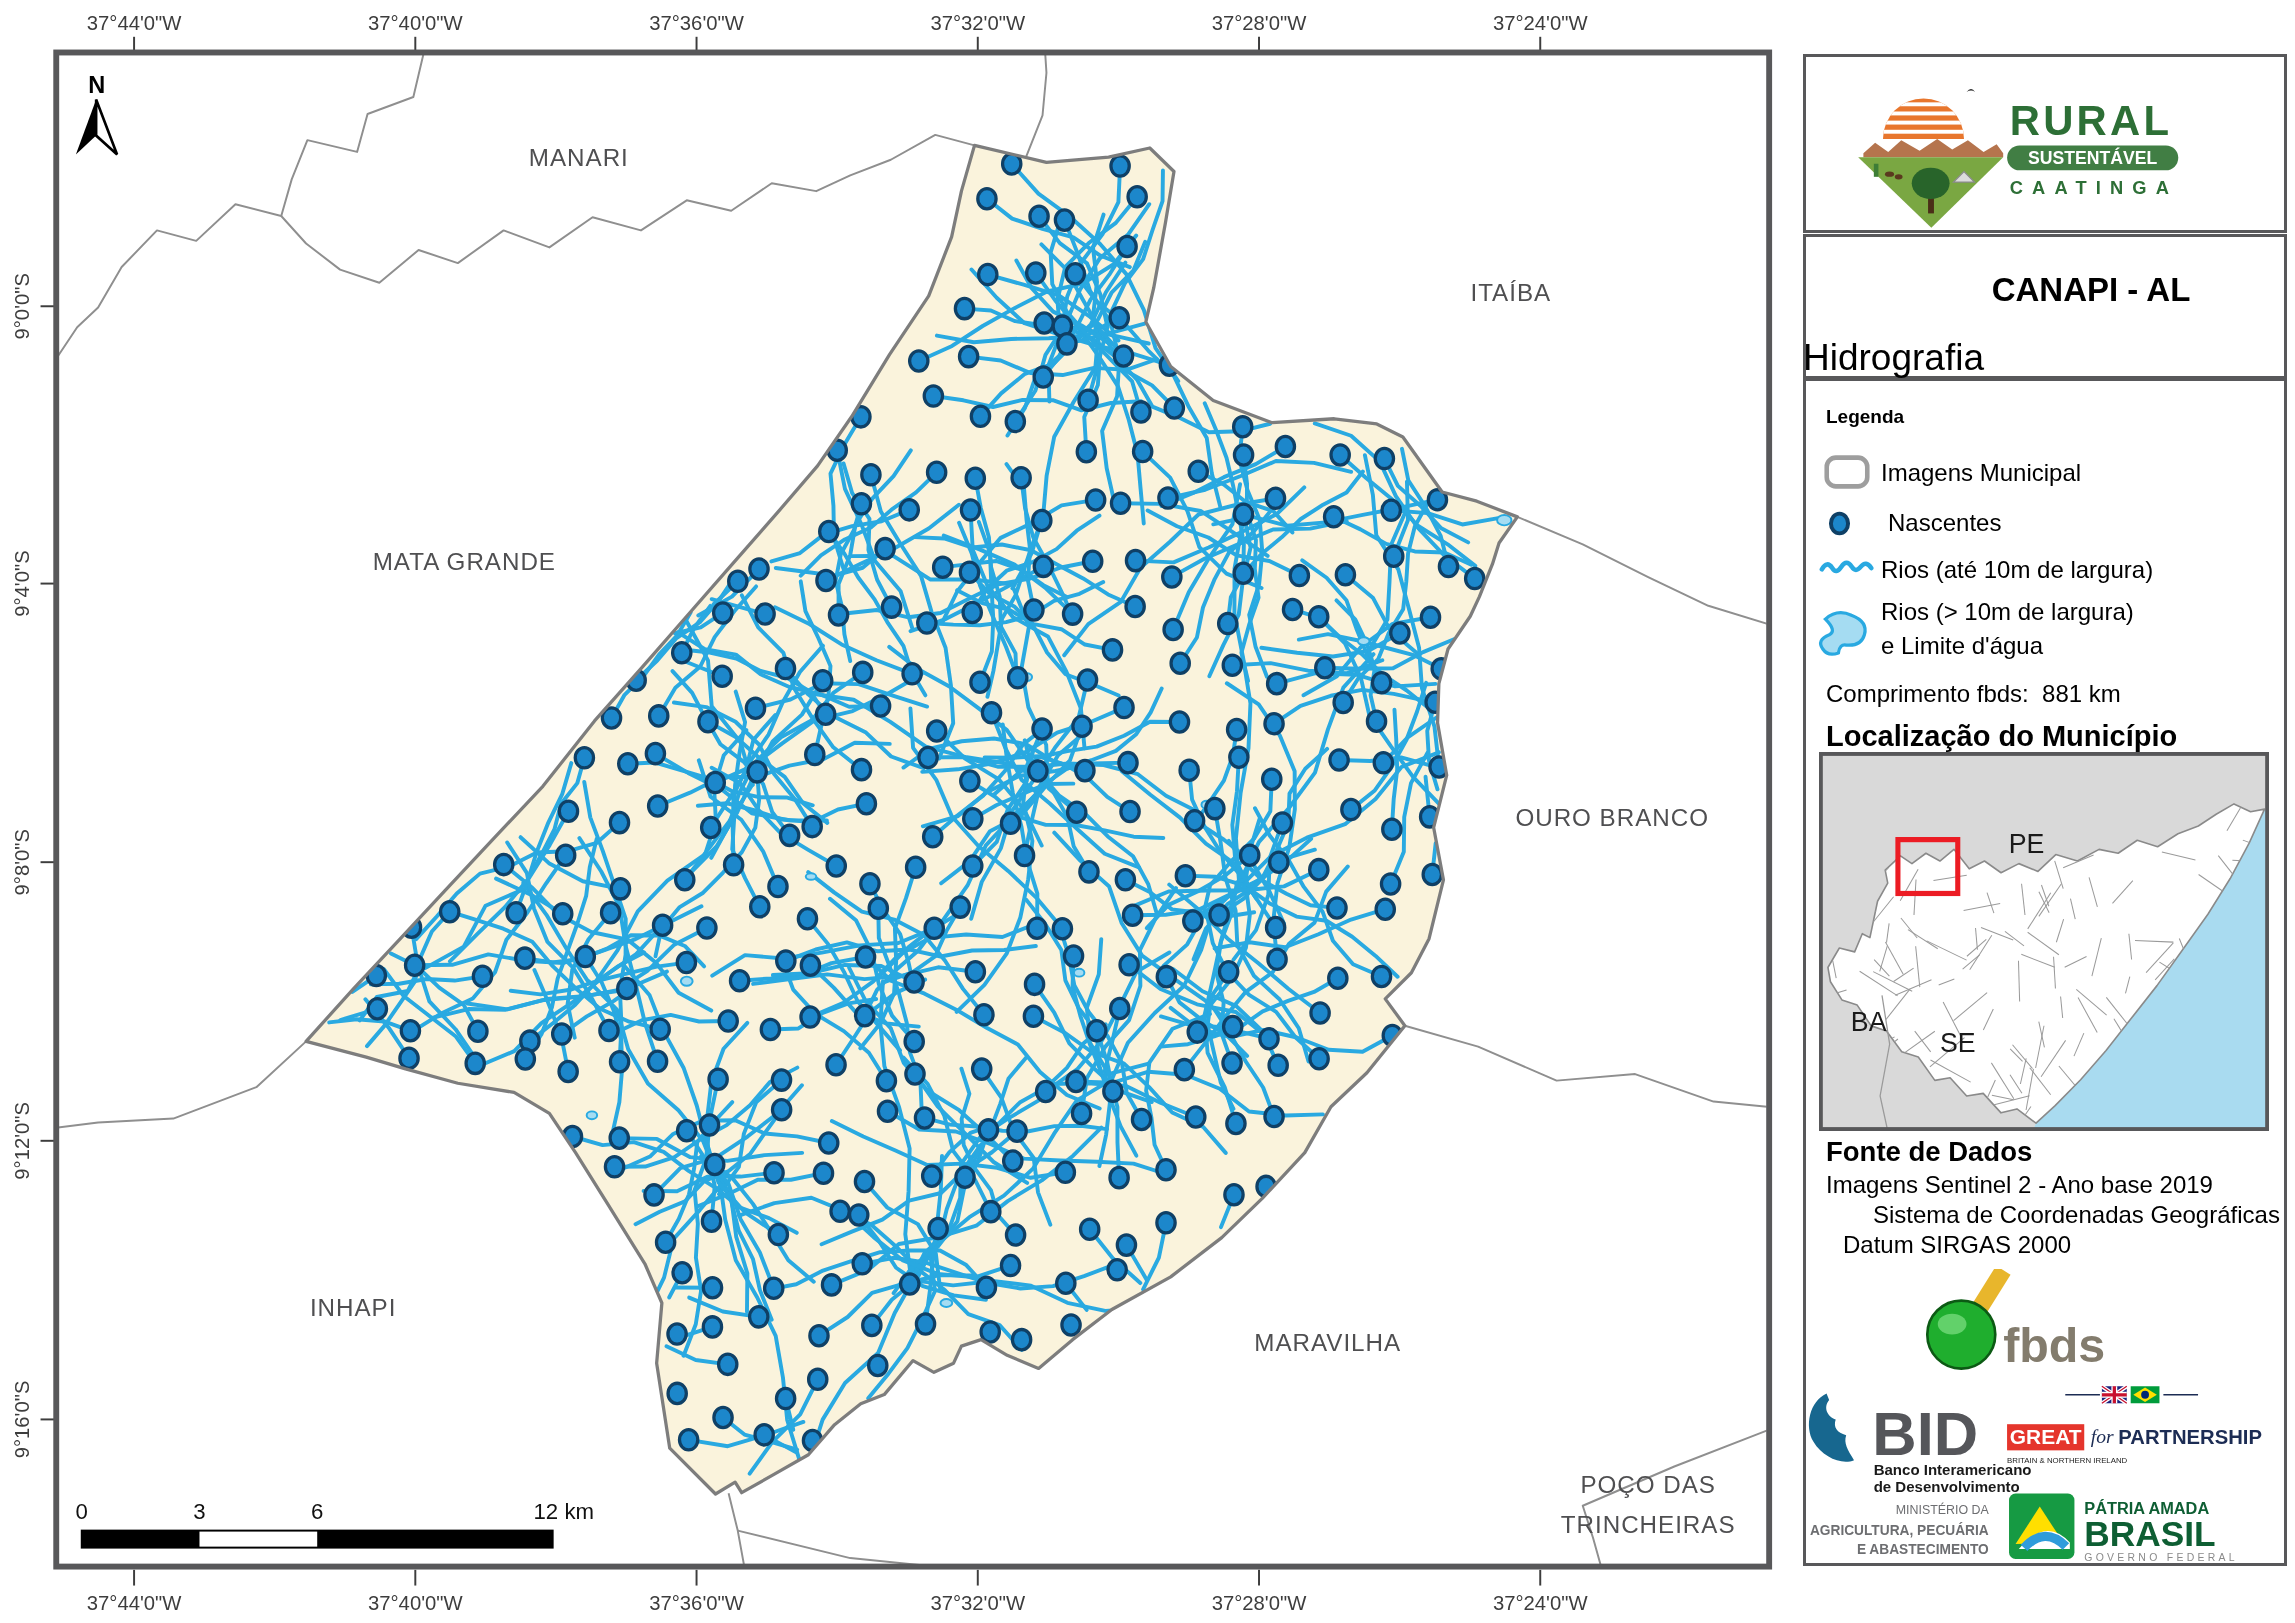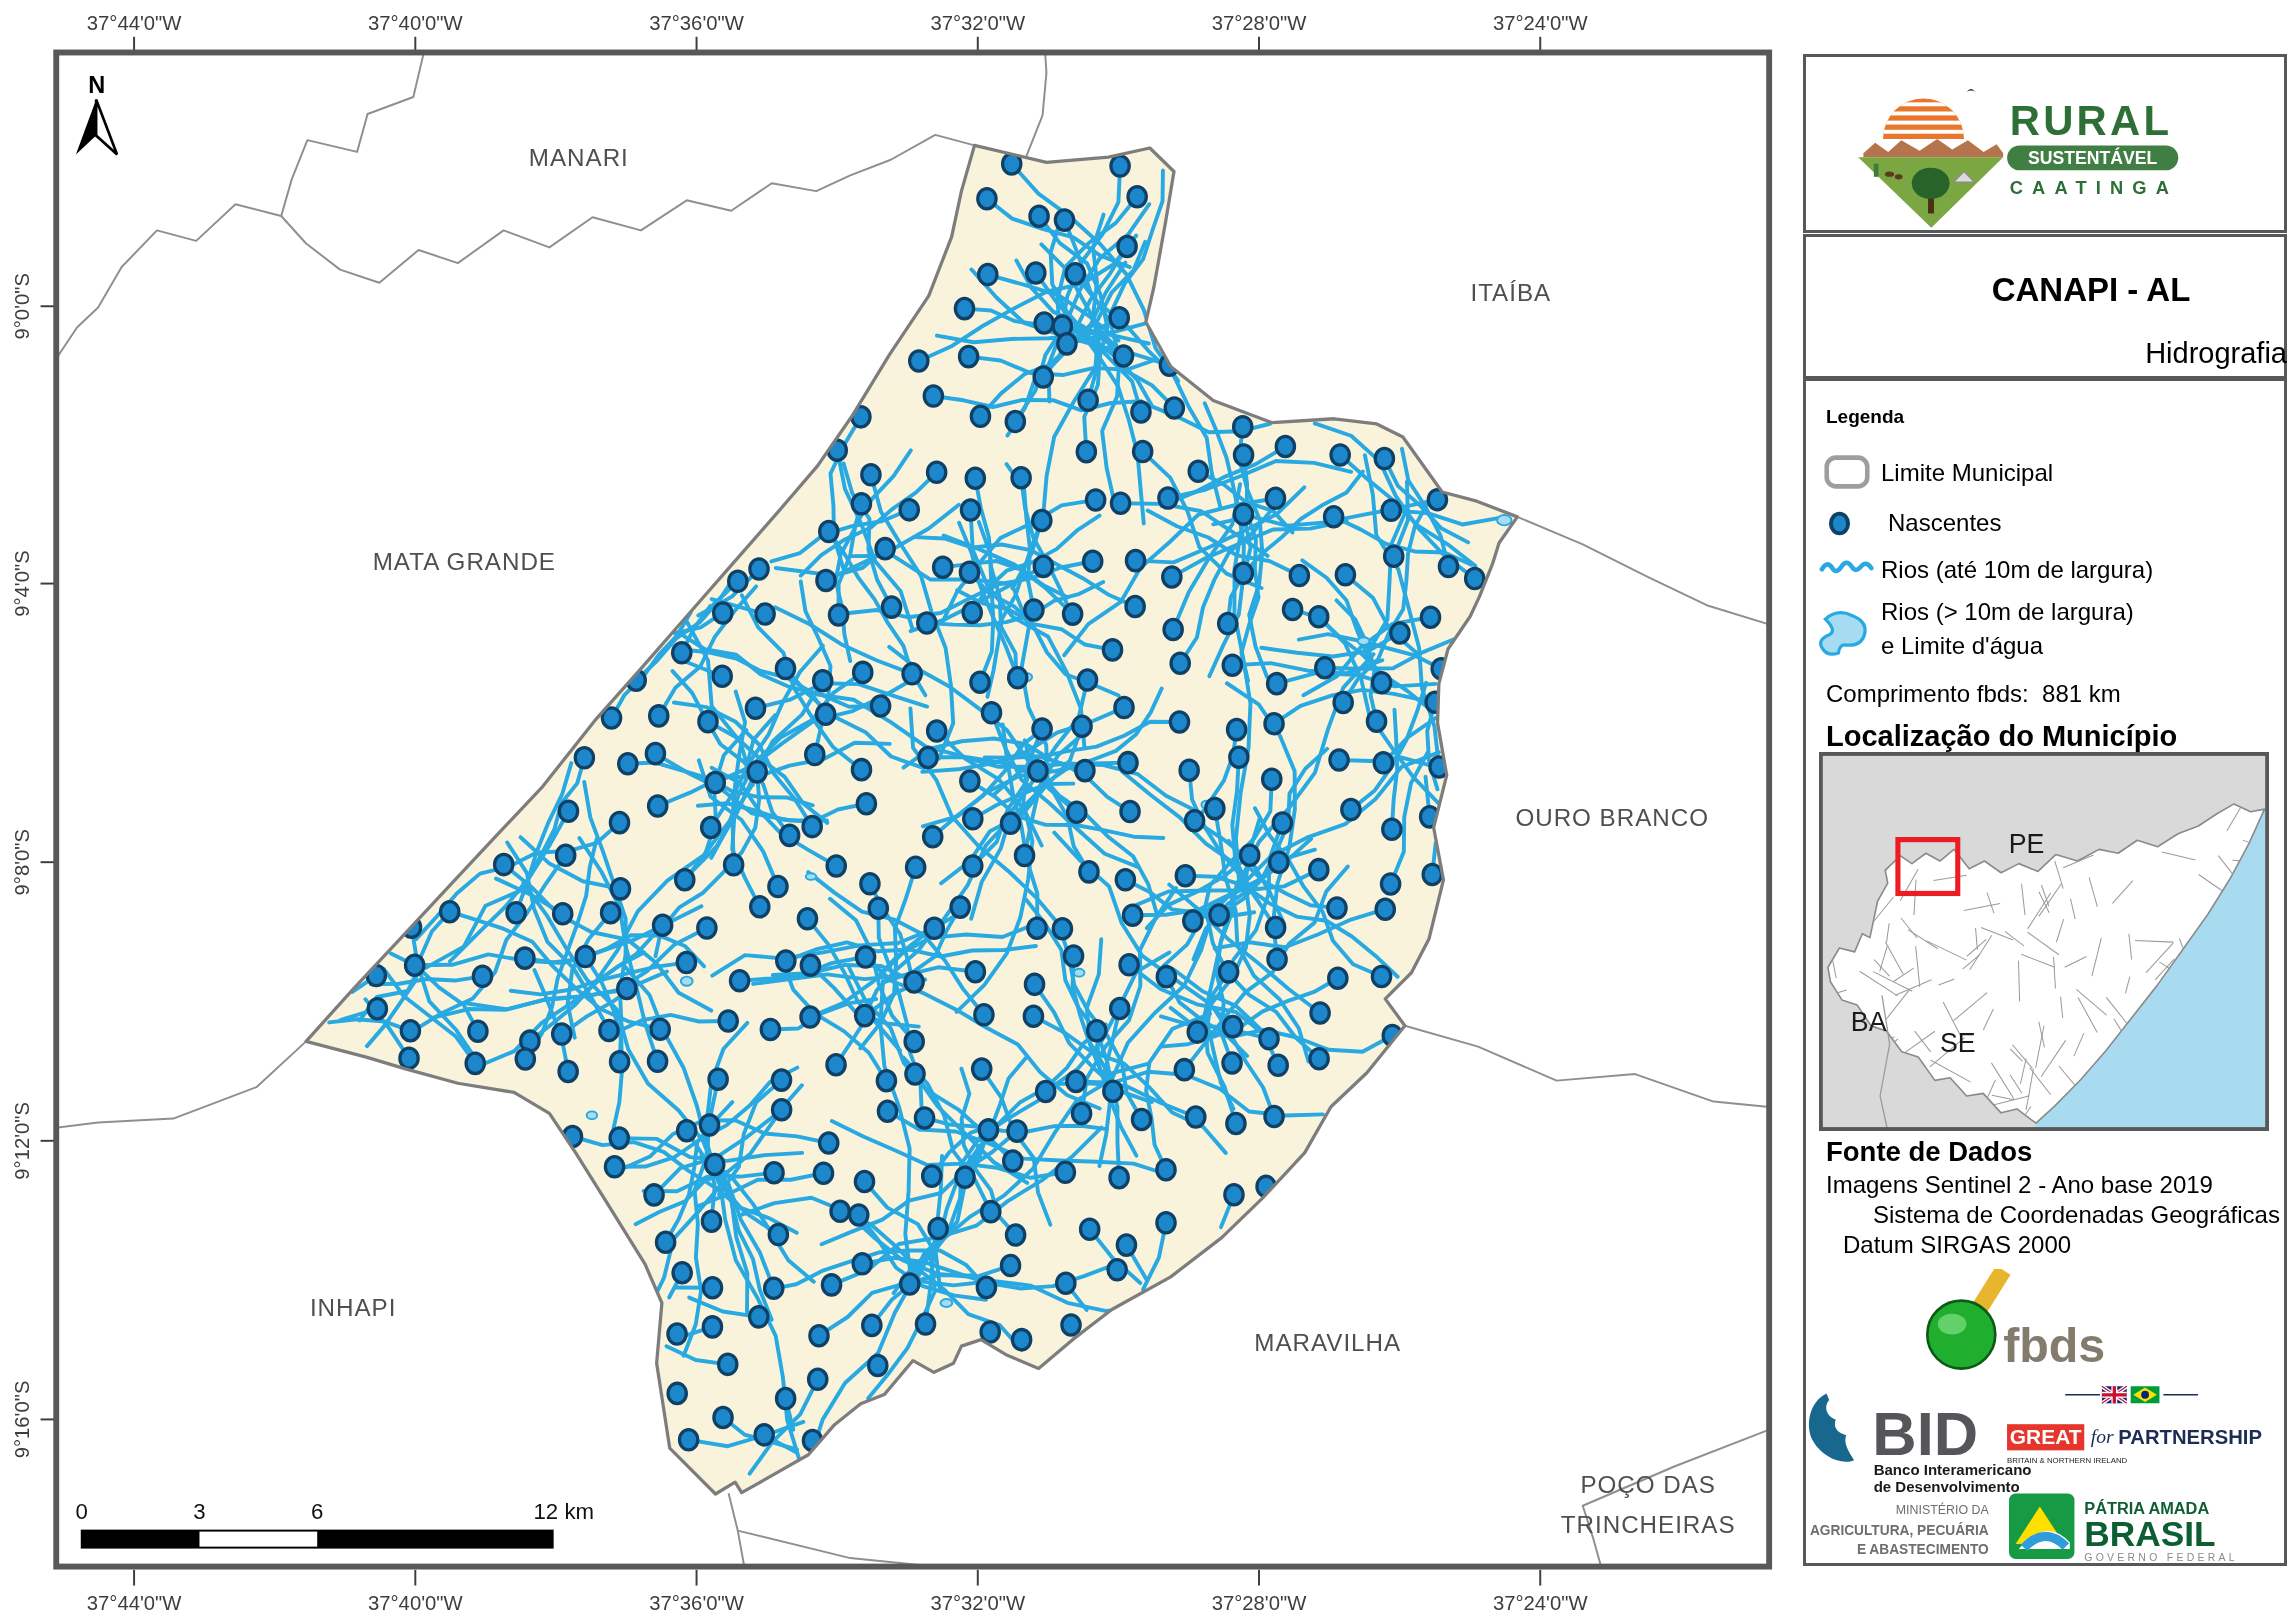--- a/index.html
+++ b/index.html
@@ -3,21 +3,21 @@
 <meta charset="utf-8">
 <style>
   html,body{margin:0;padding:0;background:#ffffff;}
   body{width:2295px;height:1623px;overflow:hidden;font-family:"Liberation Sans",sans-serif;}
   #page{position:relative;width:2295px;height:1623px;background:#fff;}
   svg{display:block;}
   #map-svg{position:absolute;left:0;top:0;}
   .panel-box{position:absolute;border:3.3px solid #58585a;background:#fff;box-sizing:border-box;}
   .ptext{position:absolute;color:#000;}
   #title-main{left:1803px;top:271px;width:576px;text-align:center;font-size:33px;font-weight:bold;}
-  #title-sub{left:1803px;top:337px;width:484px;text-align:right;font-size:29px;}
+  #title-sub{left:1803px;top:337px;width:484px;text-align:left;font-size:37px;}
   #legend-heading{left:1826px;top:406px;font-size:19px;font-weight:bold;}
   .legend-label{position:absolute;left:1881px;font-size:24px;}
   #comprimento{left:1826px;top:680px;font-size:24px;}
   #loc-heading{left:1826px;top:720px;font-size:29px;font-weight:bold;}
   #fonte-heading{left:1826px;top:1136px;font-size:27.5px;font-weight:bold;}
   .fonte-line{position:absolute;left:1826px;font-size:24px;}
   .legend-icon{position:absolute;}
 </style>
 </head>
 <body>
@@ -829,21 +829,21 @@
   <div class="ptext" id="title-main">CANAPI - AL</div>
   <div class="ptext" id="title-sub">Hidrografia</div>
 
   <div class="panel-box" style="left:1803px;top:378px;width:484px;height:1188px;"></div>
 
   <div class="ptext" id="legend-heading">Legenda</div>
 
   <svg class="legend-icon" style="left:1824px;top:455px;" width="46" height="34" viewBox="0 0 70 52">
     <rect x="4" y="4" width="62" height="44" rx="14" fill="#fff" stroke="#9e9e9e" stroke-width="7"></rect>
   </svg>
-  <div class="legend-label" style="top:459px;">Limite Municipal</div>
+  <div class="legend-label" style="top:459px;">Imagens Municipal</div>
 
   <svg class="legend-icon" style="left:1825px;top:509px;" width="29" height="29" viewBox="0 0 44 44">
     <ellipse cx="22" cy="22" rx="13" ry="15" fill="#1c87cb" stroke="#0f4066" stroke-width="6"></ellipse>
   </svg>
   <div class="legend-label" style="top:509px;left:1888px;">Nascentes</div>
 
   <svg class="legend-icon" style="left:1819px;top:555px;" width="59" height="26" viewBox="0 0 90 40">
     <path d="M4,22 q8,-14 16,-2 q6,10 14,-2 q8,-12 16,0 q6,10 14,0 q8,-10 16,2" fill="none" stroke="#29a9e1" stroke-width="7" stroke-linecap="round"></path>
   </svg>
   <div class="legend-label" style="top:556px;">Rios (até 10m de largura)</div>

